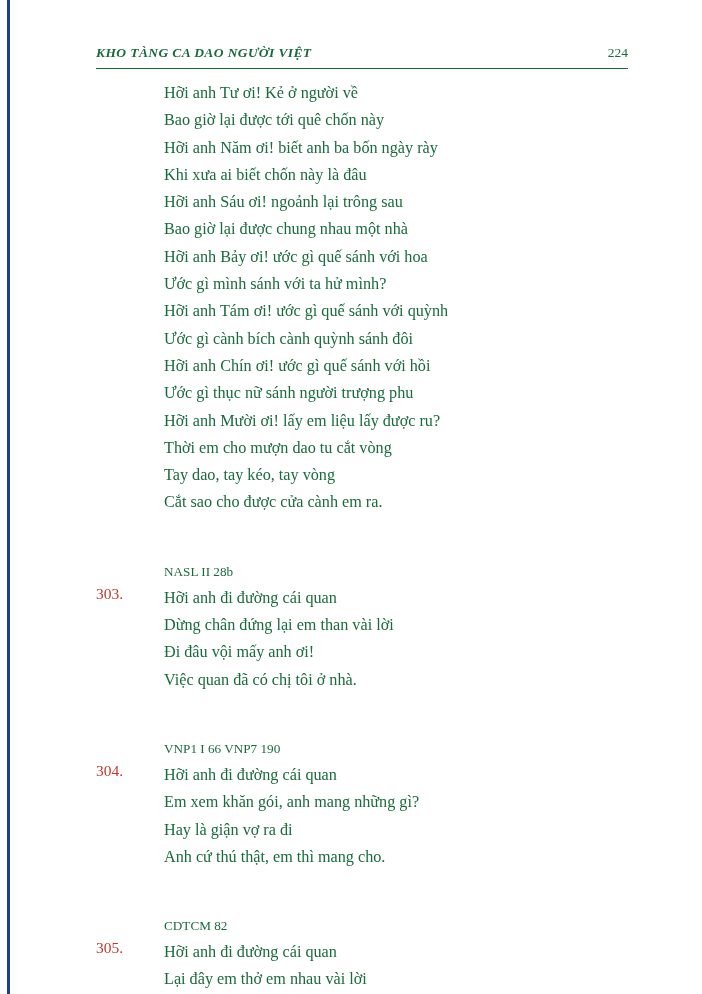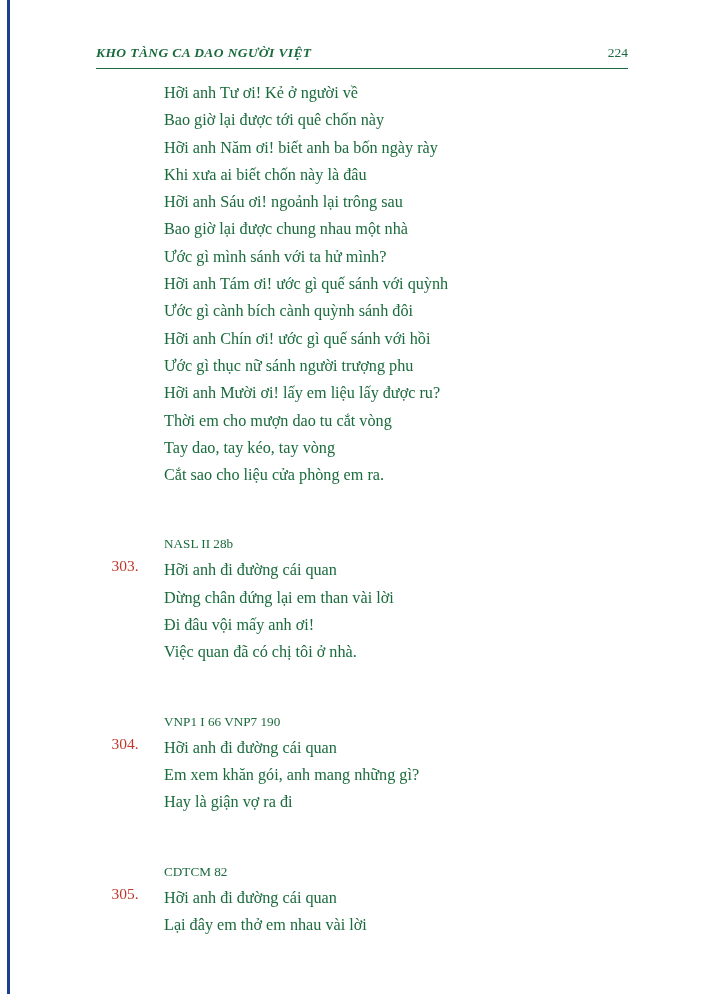--- a/index.html
+++ b/index.html
@@ -76,21 +76,21 @@
     position: relative;
     display: flex;
     align-items: baseline;
     min-height: 27.3px;
   }
   .num {
     position: absolute;
     left: 0;
     top: 0;
     width: 58px;
-    text-align: center;
+    text-align: left;
     font-size: 15.5px;
     color: #c0392b;
   }
   .verse {
     margin-left: 68px;
     font-size: 16.2px;
     line-height: 27.3px;
     color: #1a6b3c;
     white-space: pre;
   }
@@ -130,20 +130,23 @@
         <div class="line">
           <span class="verse">Khi xưa ai biết chốn này là đâu</span>
         </div>
         <div class="line">
           <span class="verse">Hỡi anh Sáu ơi! ngoảnh lại trông sau</span>
         </div>
         <div class="line">
           <span class="verse">Bao giờ lại được chung nhau một nhà</span>
         </div>
         <div class="line">
+          <span class="verse">Hỡi anh Bảy ơi! ước gì quế sánh với hoa</span>
+        </div>
+        <div class="line">
           <span class="verse">Ước gì mình sánh với ta hử mình?</span>
         </div>
         <div class="line">
           <span class="verse">Hỡi anh Tám ơi! ước gì quế sánh với quỳnh</span>
         </div>
         <div class="line">
           <span class="verse">Ước gì cành bích cành quỳnh sánh đôi</span>
         </div>
         <div class="line">
           <span class="verse">Hỡi anh Chín ơi! ước gì quế sánh với hồi</span>
@@ -154,21 +157,21 @@
         <div class="line">
           <span class="verse">Hỡi anh Mười ơi! lấy em liệu lấy được ru?</span>
         </div>
         <div class="line">
           <span class="verse">Thời em cho mượn dao tu cắt vòng</span>
         </div>
         <div class="line">
           <span class="verse">Tay dao, tay kéo, tay vòng</span>
         </div>
         <div class="line">
-          <span class="verse">Cắt sao cho liệu cửa phòng em ra.</span>
+          <span class="verse">Cắt sao cho được cửa cành em ra.</span>
         </div>
         <div class="source">NASL II 28b</div>
       </div>
       <div class="entry">
         <div class="line">
           <span class="num">303.</span>
           <span class="verse">Hỡi anh đi đường cái quan</span>
         </div>
         <div class="line">
           <span class="verse">Dừng chân đứng lại em than vài lời</span>
@@ -185,20 +188,23 @@
         <div class="line">
           <span class="num">304.</span>
           <span class="verse">Hỡi anh đi đường cái quan</span>
         </div>
         <div class="line">
           <span class="verse">Em xem khăn gói, anh mang những gì?</span>
         </div>
         <div class="line">
           <span class="verse">Hay là giận vợ ra đi</span>
         </div>
+        <div class="line">
+          <span class="verse">Anh cứ thú thật, em thì mang cho.</span>
+        </div>
         <div class="source">CDTCM 82</div>
       </div>
       <div class="entry">
         <div class="line">
           <span class="num">305.</span>
           <span class="verse">Hỡi anh đi đường cái quan</span>
         </div>
         <div class="line">
           <span class="verse">Lại đây em thở em nhau vài lời</span>
         </div>

